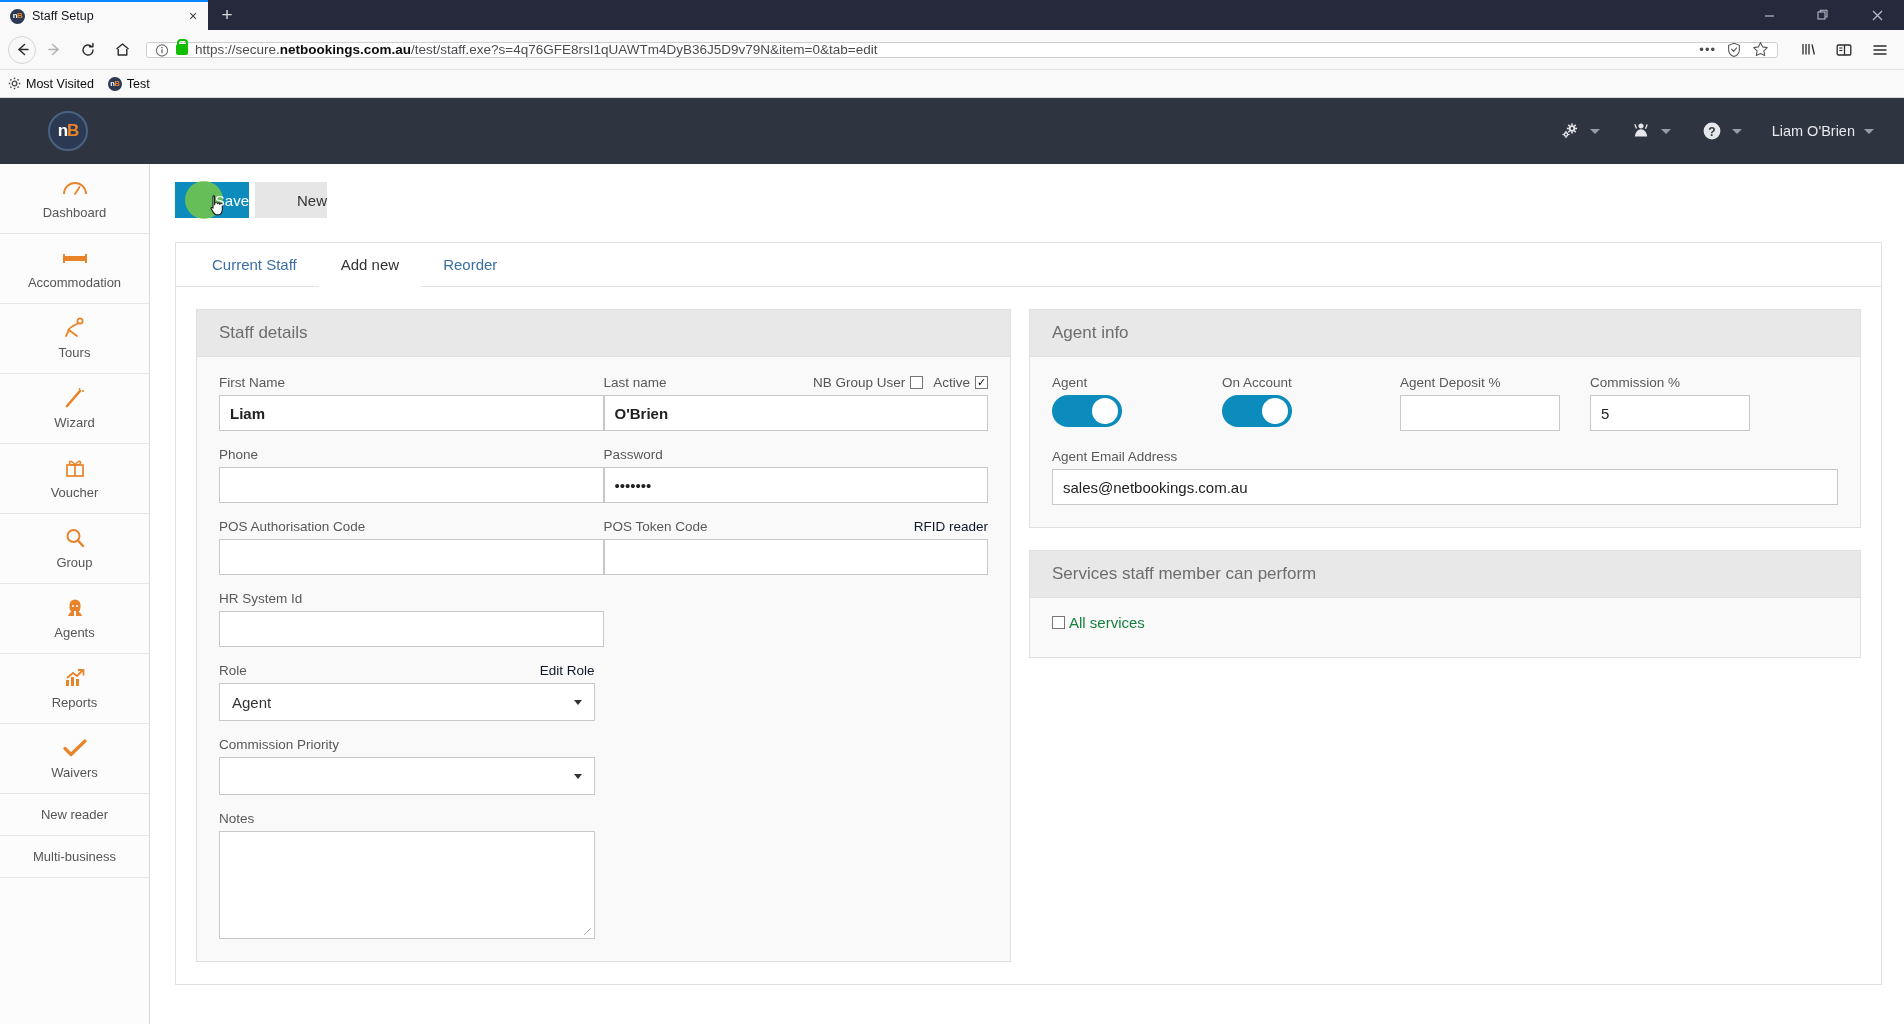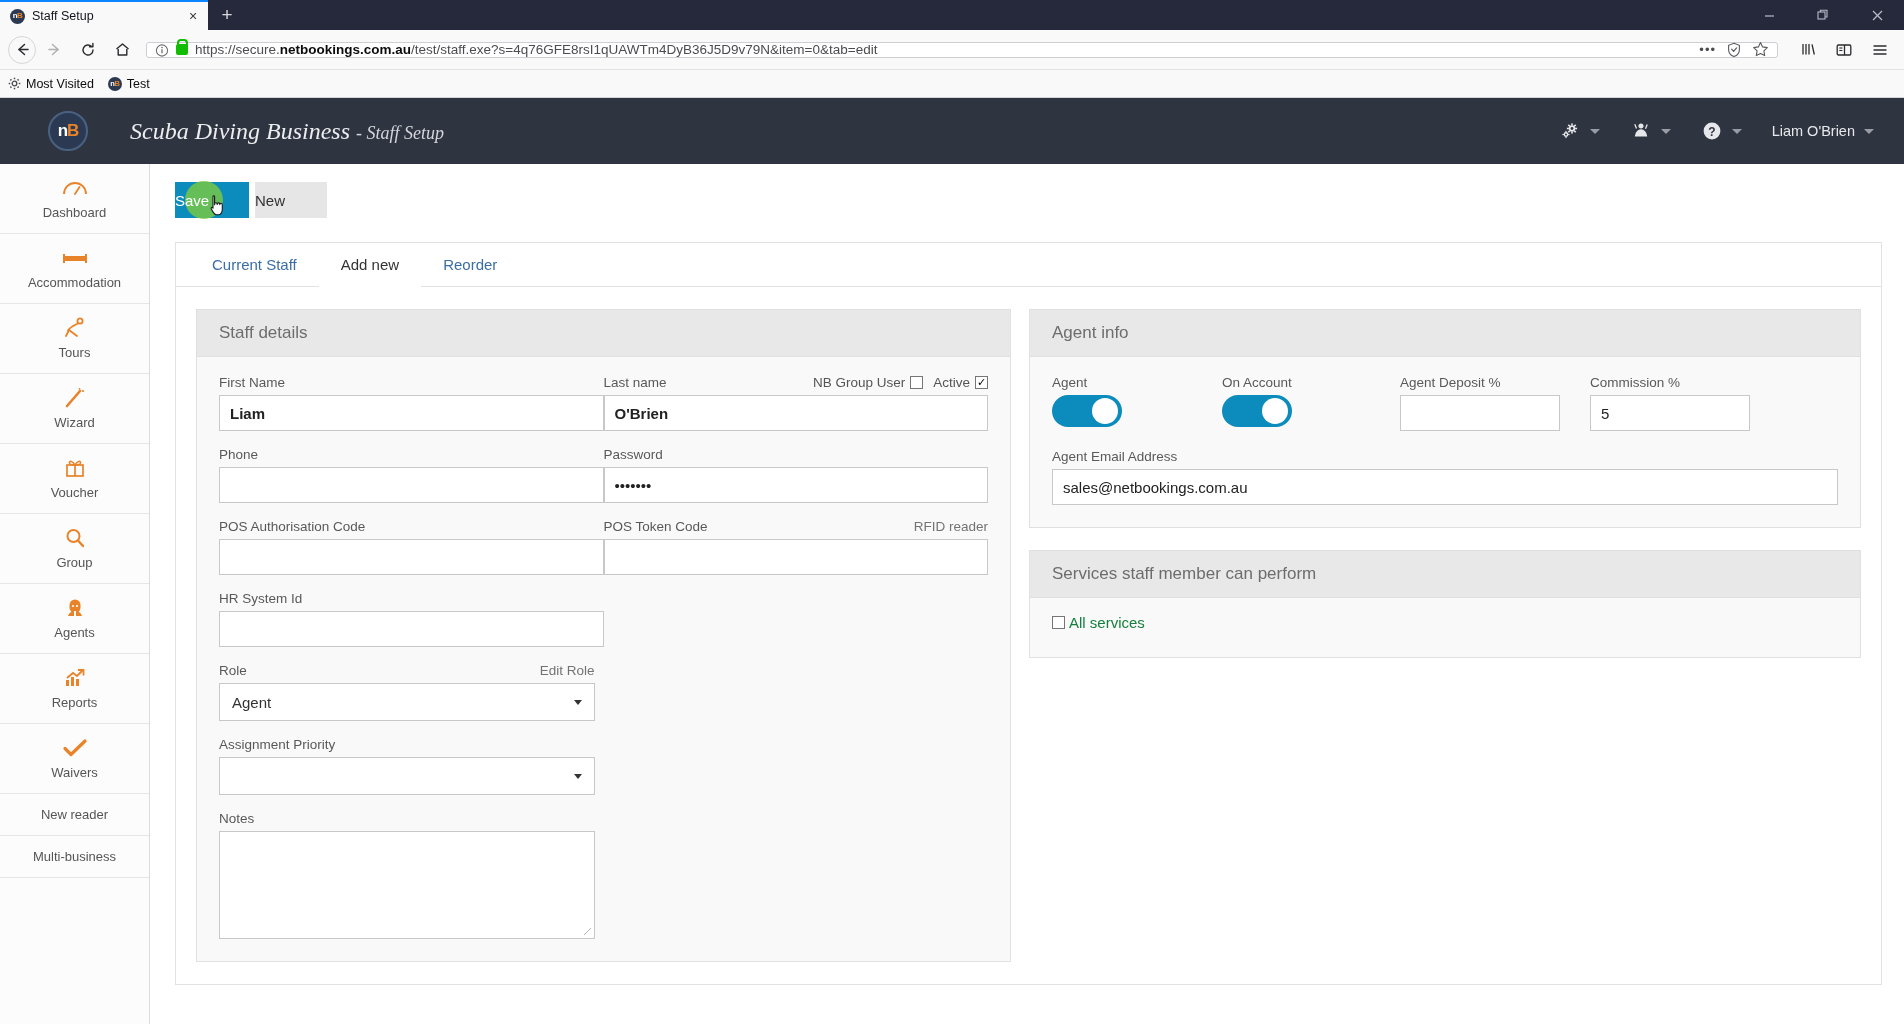--- a/index.html
+++ b/index.html
@@ -122,21 +122,21 @@
   }
   .side-item.short { height: 42px; }
   .side-icon { color: #e8832a; height: 22px; display: flex; align-items: center; }
   .side-label { font-size: 13px; color: #555; }
 
   .content { flex: 1; padding: 18px 22px 0 25px; overflow: hidden; }
 
   .btnrow { display: flex; gap: 6px; margin-bottom: 24px; }
   .btn {
     height: 36px; min-width: 74px; display: flex; align-items: center;
-    justify-content: flex-start; font-size: 15px; border: none; position: relative;
+    justify-content: flex-end; font-size: 15px; border: none; position: relative;
   }
   .btn-save { background: #0c8bbd; color: #fff; }
   .btn-new { background: #e6e6e6; color: #333; min-width: 72px; }
   .click-dot {
     position: absolute; width: 38px; height: 38px; border-radius: 50%;
     background: #7ac943; opacity: 0.82; left: 10px; top: -1px;
   }
   .cursor { position: absolute; left: 34px; top: 12px; }
 
   .tabcard { background: #fff; border: 1px solid #e2e2e2; }
@@ -171,21 +171,21 @@
   .row2 { display: flex; margin-bottom: 16px; }
   .row2 > div { flex: 1; }
   .labelrow { display: flex; align-items: center; justify-content: space-between; margin-bottom:5px;}
   .cbgroup { display: flex; align-items: center; gap: 5px; font-size: 13.5px; color: #555; }
   .cbgroup + .cbgroup { margin-left: 10px; }
   .cbx {
     width: 13px; height: 13px; border: 1px solid #767676; background: #fff;
     display: inline-flex; align-items: center; justify-content: center;
     font-size: 11px; color: #000; line-height: 1;
   }
-  .link { font-size: 13.5px; color: #737373; }
+  .link { font-size: 13.5px; color: #0f172a; }
   .sel {
     width: 100%; height: 38px; border: 1px solid #c8c8c8; background: #fff;
     font-size: 15px; padding: 0 12px; color: #333; display: flex;
     align-items: center; justify-content: space-between;
   }
   .sel .arr { width:0;height:0;border-left:4px solid transparent;border-right:4px solid transparent;border-top:5px solid #333;}
   .ta {
     width: 100%; height: 108px; border: 1px solid #c8c8c8; background: #fff;
     position: relative;
   }
@@ -342,24 +342,20 @@
     <span>Test</span>
   </div>
 </div>
 
 <div class="app">
 
   <div class="appheader">
     <div class="logo">
         <span>n<i>B</i></span>
       </div>
-    <div class="apptitle">
-      <span>Scuba Diving Business</span>
-      <span class="sub">- Staff Setup</span>
-    </div>
     <div class="header-right">
       <div class="hdr-item">
         <svg width="22" height="22" viewBox="0 0 22 22">
           <g fill="#e6e7ea">
               <circle cx="13" cy="8.5" r="3.2"></circle>
               <circle cx="13" cy="8.5" r="1.4" fill="#2f3441"></circle>
           <rect x="12.2" y="3.4" width="1.6" height="2"></rect>
               <rect x="12.2" y="11.6" width="1.6" height="2"></rect>
           <rect x="7.9" y="7.7" width="2" height="1.6"></rect>
               <rect x="16.1" y="7.7" width="2" height="1.6"></rect>
@@ -594,21 +590,21 @@
                     <span class="fld-label" style="margin-bottom:0;">Role</span>
                     <span class="link">Edit Role</span>
                   </div>
                   <div class="sel">
                     <span>Agent</span>
                     <span class="arr"></span>
                   </div>
                 </div>
 
                 <div style="width:calc(50% - 9px);margin-top:16px;">
-                  <span class="fld-label">Assignment Priority</span>
+                  <span class="fld-label">Commission Priority</span>
                   <div class="sel">
                     <span></span>
                     <span class="arr"></span>
                   </div>
                 </div>
 
                 <div style="width:calc(50% - 9px);margin-top:16px;">
                   <span class="fld-label">Notes</span>
                   <div class="ta"></div>
                 </div>

